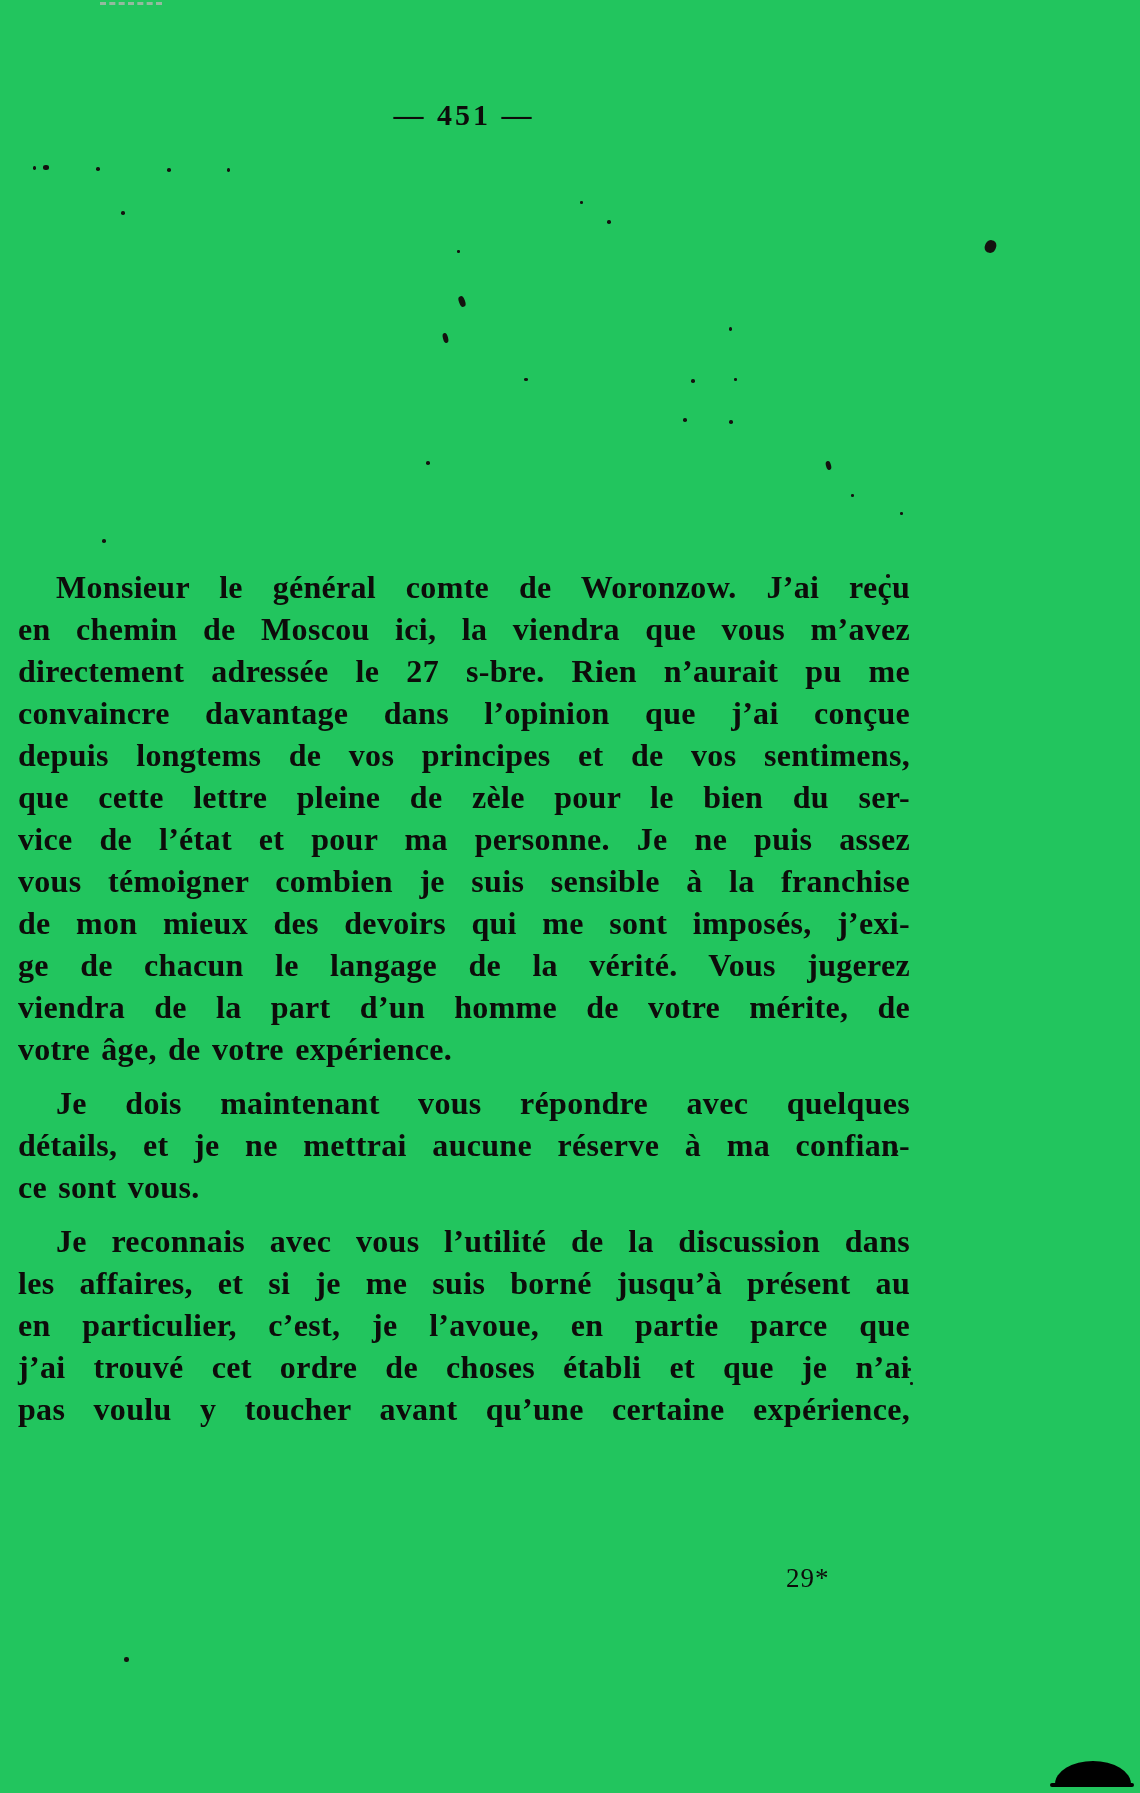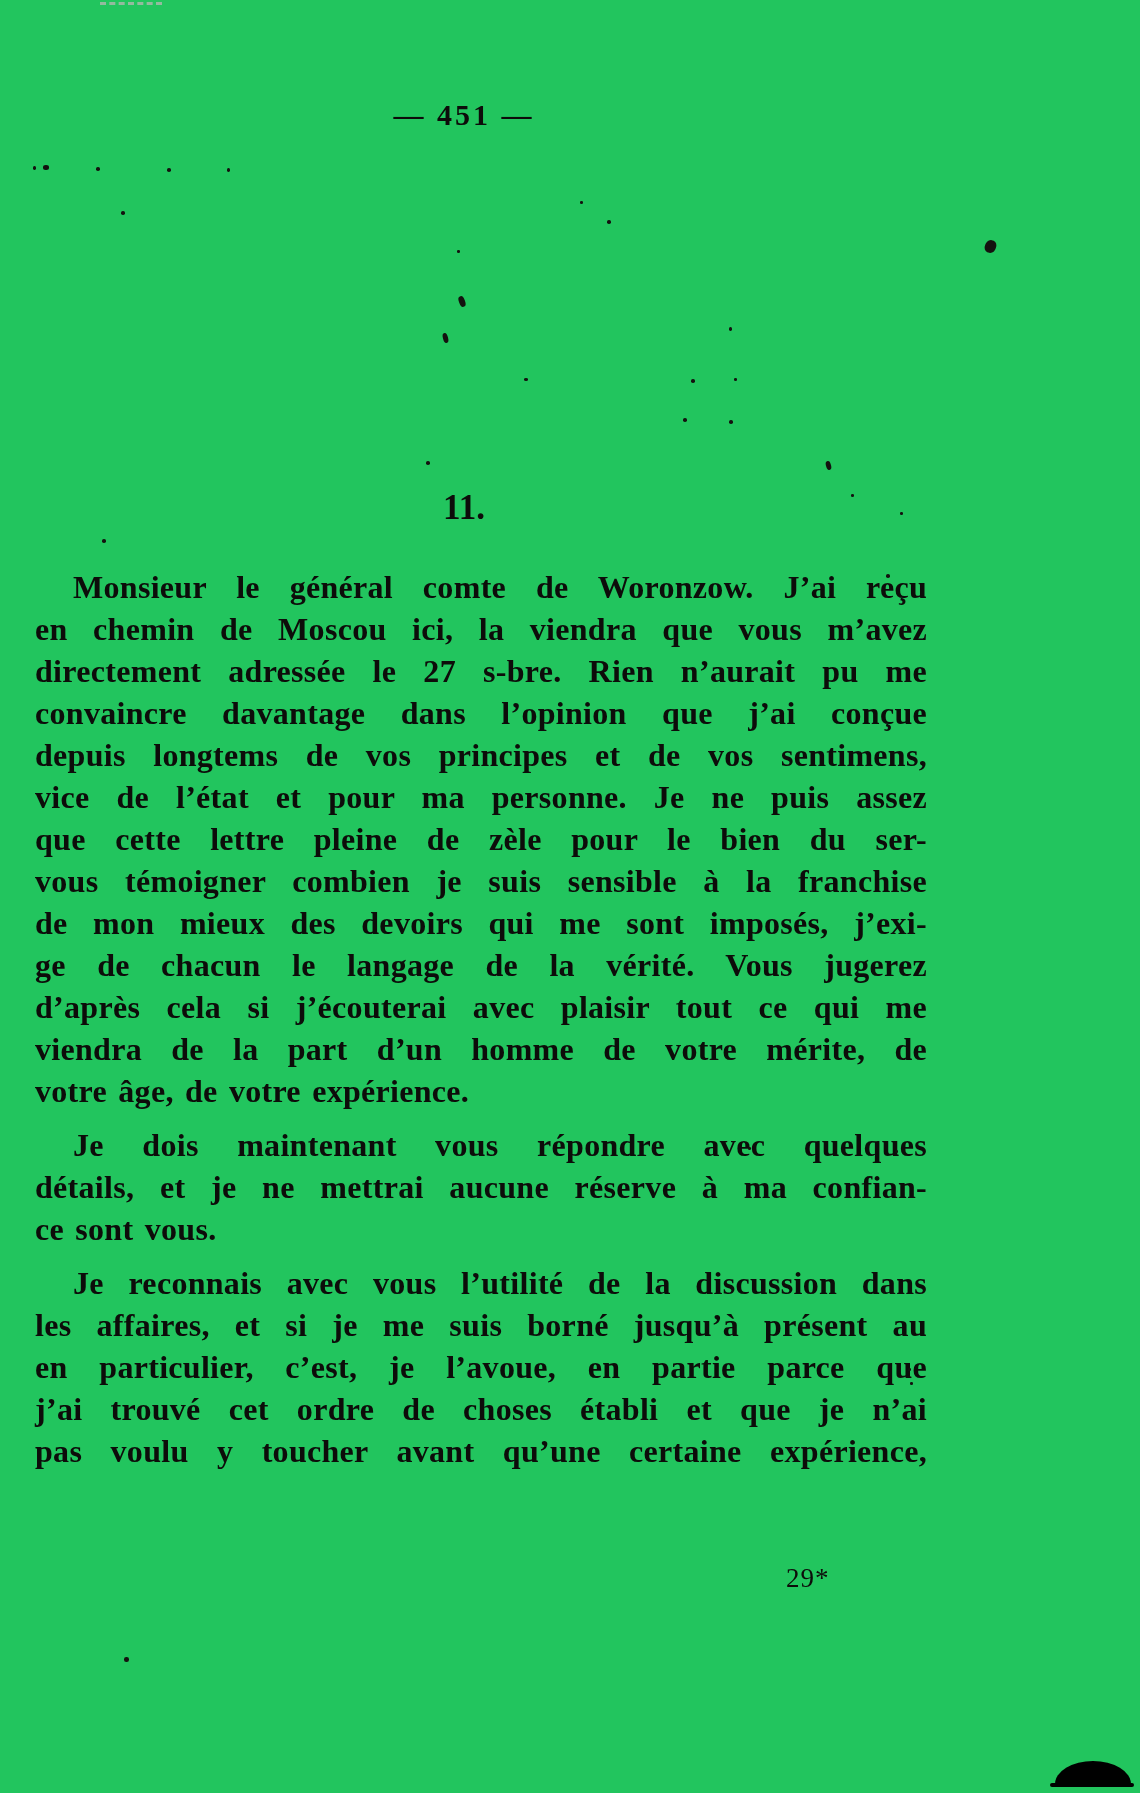--- a/index.html
+++ b/index.html
@@ -34,21 +34,20 @@
     font-weight: 700;
   }
   .body-text {
     position: absolute;
     top: 566px;
     left: 18px;
     width: 892px;
     font-size: 32px;
     font-weight: 700;
     line-height: 42px;
-    margin-left: 17px;
   }
   .para + .para { margin-top: 12px; }
   .line {
     text-align: justify;
     text-align-last: justify;
     word-spacing: 3px;
     letter-spacing: 0.3px;
   }
   .line.first { text-indent: 38px; }
   .para.no-justify-last .line.last { text-align-last: left; }
@@ -82,35 +81,33 @@
     border-radius: 2px;
   }
 </style>
 </head>
 <body>
 
 <div class="page">
 
   <div class="running-head">— 451 —</div>
 
-  <div class="section-number">11.</div>
 
   <div class="body-text">
       <div class="para no-justify-last">
         <div class="line first">Monsieur le général comte de Woronzow. J’ai reçu</div>
         <div class="line">en chemin de Moscou ici, la viendra que vous m’avez</div>
         <div class="line">directement adressée le 27 s-bre. Rien n’aurait pu me</div>
         <div class="line">convaincre davantage dans l’opinion que j’ai conçue</div>
         <div class="line">depuis longtems de vos principes et de vos sentimens,</div>
+        <div class="line">que cette lettre pleine de zèle pour le bien du ser-</div>
         <div class="line">vice de l’état et pour ma personne. Je ne puis assez</div>
-        <div class="line">que cette lettre pleine de zèle pour le bien du ser-</div>
         <div class="line">vous témoigner combien je suis sensible à la franchise</div>
         <div class="line">de mon mieux des devoirs qui me sont imposés, j’exi-</div>
         <div class="line">ge de chacun le langage de la vérité. Vous jugerez</div>
-        <div class="line">d’après cela si j’écouterai avec plaisir tout ce qui me</div>
         <div class="line">viendra de la part d’un homme de votre mérite, de</div>
         <div class="line last">votre âge, de votre expérience.</div>
       </div>
       <div class="para no-justify-last">
         <div class="line first">Je dois maintenant vous répondre avec quelques</div>
         <div class="line">détails, et je ne mettrai aucune réserve à ma confian-</div>
         <div class="line last">ce sont vous.</div>
       </div>
       <div class="para">
         <div class="line first">Je reconnais avec vous l’utilité de la discussion dans</div>

